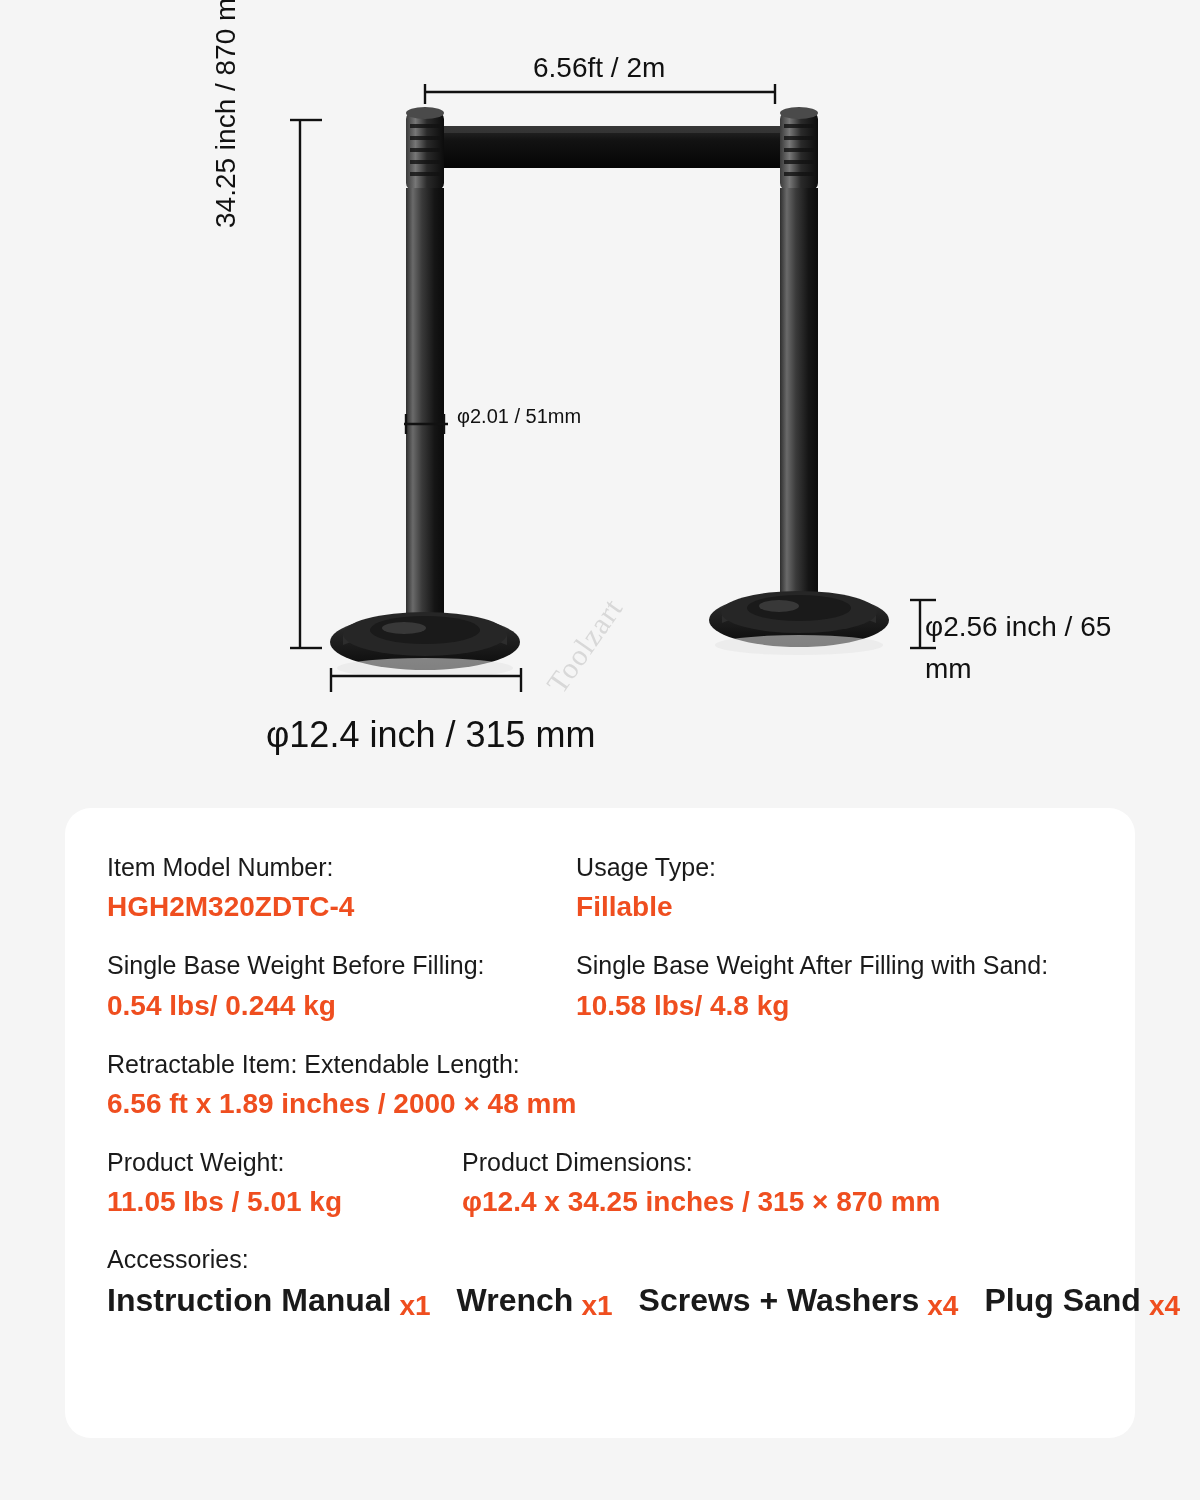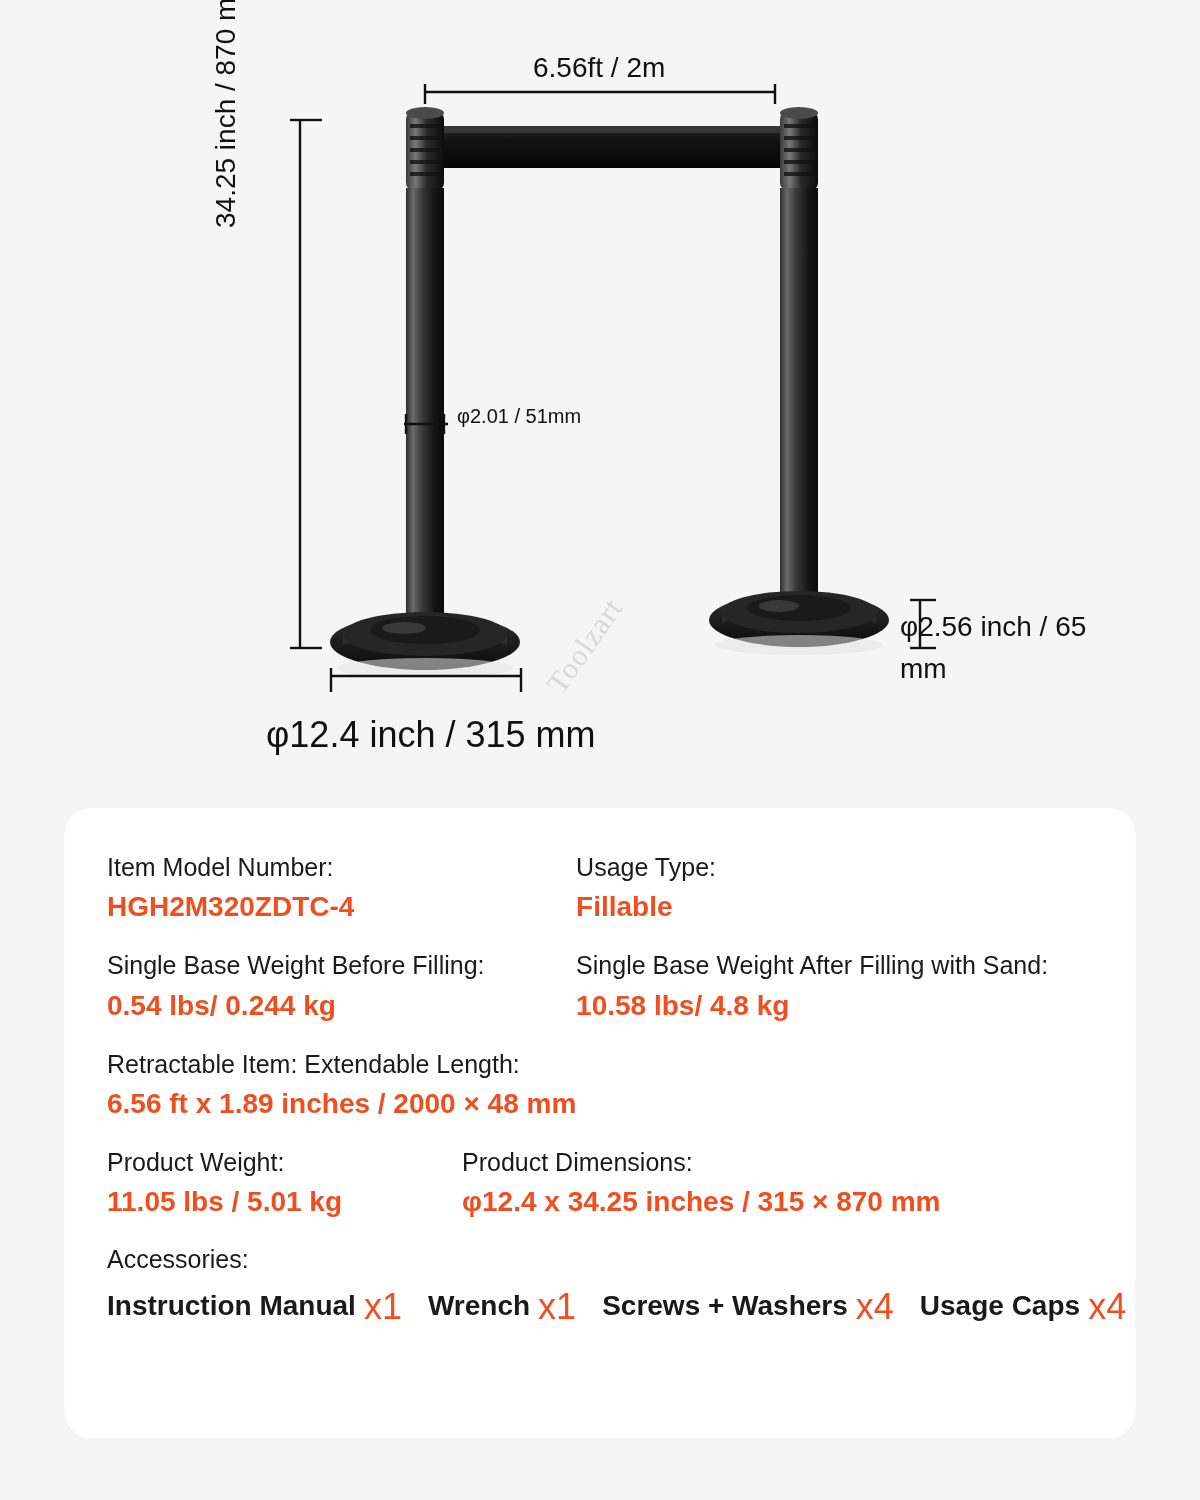--- a/index.html
+++ b/index.html
@@ -44,21 +44,21 @@
     line-height: 1.45;
     transform: rotate(-90deg);
     transform-origin: 0 0;
     text-align: left;
   }
   #label-pole {
     left: 457px; top: 405px;
     font-size: 20px;
   }
   #label-foot {
-    left: 900px; top: 606px;
+    left: 925px; top: 606px;
     font-size: 28px;
     line-height: 1.5;
     width: 190px;
     white-space: normal;
   }
   #label-base {
     left: 266px; top: 714px;
     font-size: 36px;
   }
 
@@ -123,27 +123,27 @@
     align-items: baseline;
     gap: 26px;
     flex-wrap: nowrap;
   }
   .acc-item {
     display: flex;
     align-items: baseline;
     white-space: nowrap;
   }
   .acc-name {
-    font-size: 28px;
+    font-size: 32px;
     font-weight: bold;
     color: #1a1a1a;
   }
   .acc-qty {
-    font-size: 36px;
-    font-weight: normal;
+    font-size: 28px;
+    font-weight: bold;
     color: #ef4e1f;
     margin-left: 8px;
     position: relative;
     top: 4px;
   }
 </style>
 </head>
 <body>
 
 <div id="diagram">
@@ -301,20 +301,20 @@
         </div>
         <div class="acc-item">
           <span class="acc-name">Wrench</span>
           <span class="acc-qty">x1</span>
         </div>
         <div class="acc-item">
           <span class="acc-name">Screws + Washers</span>
           <span class="acc-qty">x4</span>
         </div>
         <div class="acc-item">
-          <span class="acc-name">Usage Caps</span>
+          <span class="acc-name">Plug Sand</span>
           <span class="acc-qty">x4</span>
         </div>
       </div>
     </div>
 
   </div>
 </div>
 
 </body></html>

